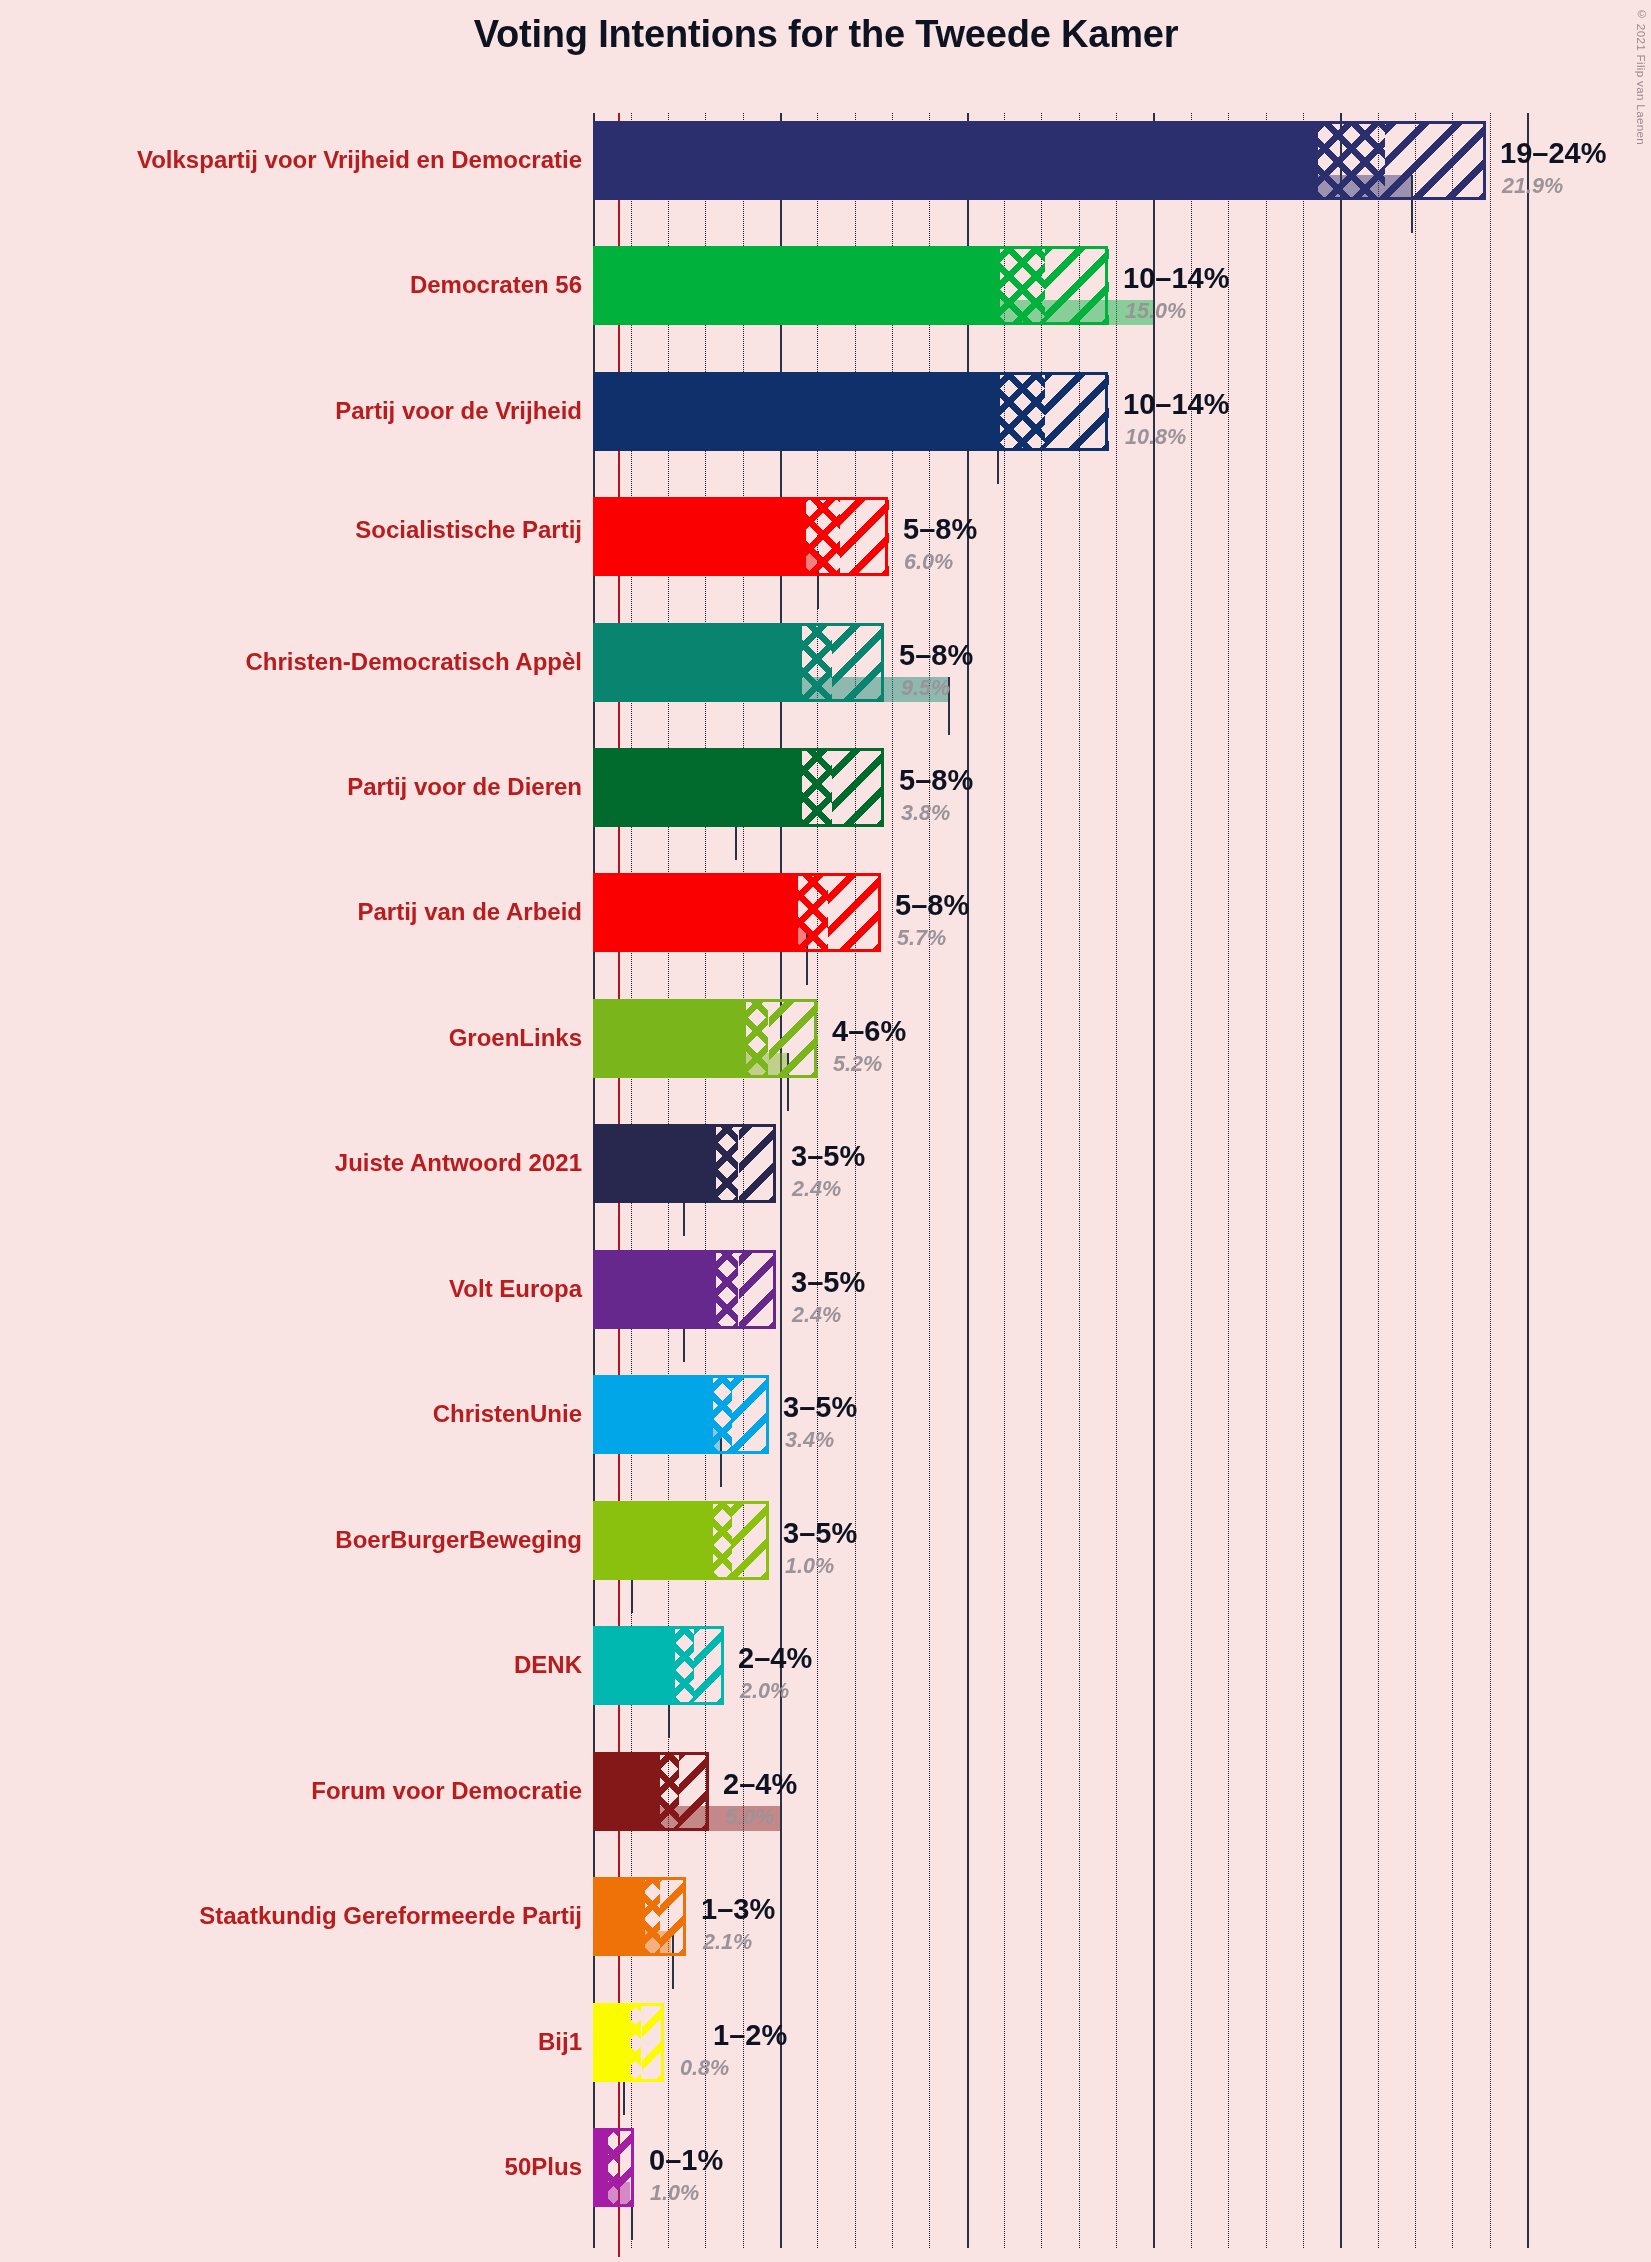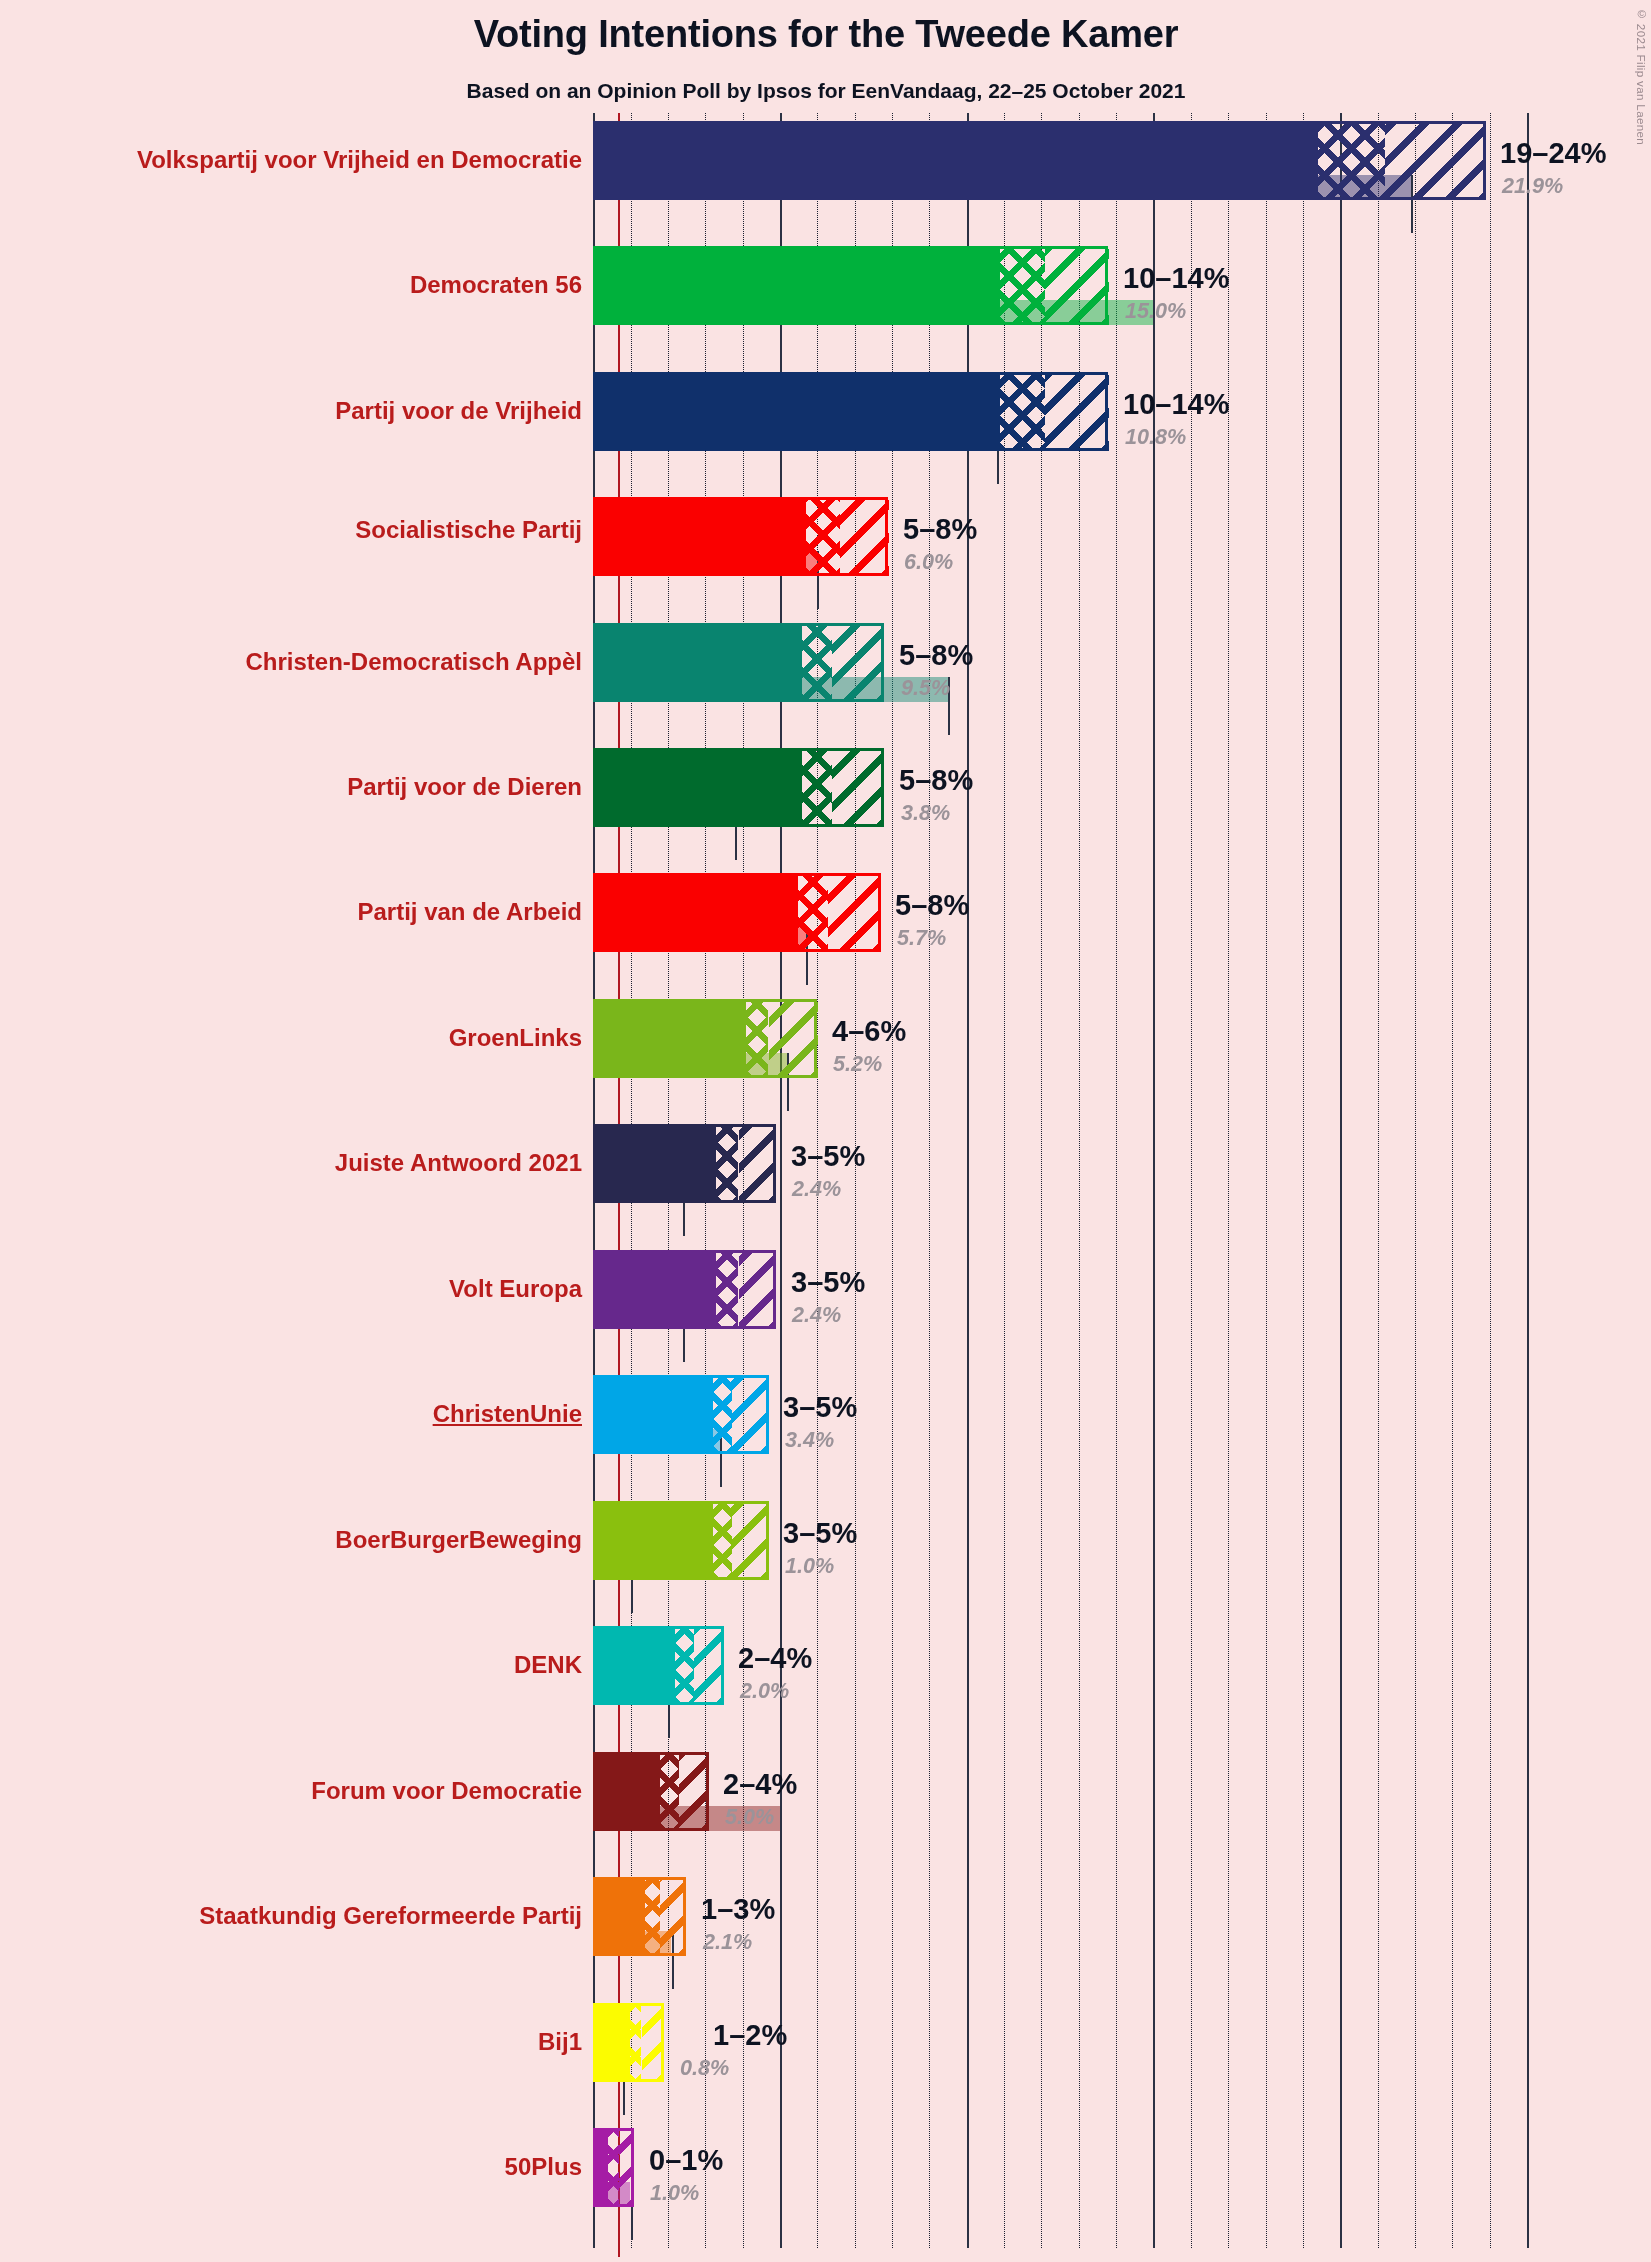--- a/index.html
+++ b/index.html
@@ -101,21 +101,20 @@
     margin-top:20px; font-size:22.5px; font-weight:bold; font-style:italic;
     color:#9b9399; text-align:right; padding-right:40px;
   }
 </style>
 </head>
 <body>
 
 <div id="chart-root">
 
   <div id="chart-title">Voting Intentions for the Tweede Kamer</div>
-  <div id="chart-subtitle">Based on an Opinion Poll by Ipsos for EenVandaag, 22–25 October 2021</div>
   <div id="copyright">© 2021 Filip van Laenen</div>
 
   <div id="plot">
       <div class="gridline" style="left: 593px; top: 113px; height: 2135px; border-left-width: 2.7px;"></div>
       <div class="gridline minor" style="left: 631px; top: 113px; height: 2135px;"></div>
       <div class="gridline minor" style="left: 668px; top: 113px; height: 2135px;"></div>
       <div class="gridline minor" style="left: 705px; top: 113px; height: 2135px;"></div>
       <div class="gridline minor" style="left: 743px; top: 113px; height: 2135px;"></div>
       <div class="gridline" style="left: 780px; top: 113px; height: 2135px; border-left-width: 2.7px;"></div>
       <div class="gridline minor" style="left: 817px; top: 113px; height: 2135px;"></div>
@@ -263,21 +262,21 @@
         <div class="ci-bar" style="left: 593px; width: 183px;">
           <div class="ci-solid" style="width: 123px; background: rgb(102, 40, 140);"></div>
           <div class="ci-cross" style="left: 123px; width: 22.4px; background: repeating-linear-gradient(45deg, rgb(102, 40, 140) 0px, rgb(102, 40, 140) 6.3px, transparent 6.3px, transparent 19px), repeating-linear-gradient(-45deg, rgb(102, 40, 140) 0px, rgb(102, 40, 140) 6.3px, transparent 6.3px, transparent 19px);"></div>
           <div class="ci-diag" style="left: 146px; width: 37px; background: repeating-linear-gradient(-45deg, rgb(102, 40, 140) 0px, rgb(102, 40, 140) 7.2px, transparent 7.2px, transparent 23.4px);"></div>
           <div class="ci-outline" style="width: 183px; border-color: rgb(102, 40, 140);"></div>
         </div>
         <div class="value-range" style="left: 791px; top: 18px;">3–5%</div>
         <div class="value-last" style="left: 792px; top: 54px;">2.4%</div>
       </div>
       <div class="row" style="top: 1375px; height: 125px;">
-        <div class="row-label" style="top: 27px; text-decoration: underline;">ChristenUnie</div>
+        <div class="row-label" style="top: 27px;">ChristenUnie</div>
         <div class="last-result" style="left: 593px; top: 54px; width: 127px; background: rgba(0, 166, 231, 0.45);"></div>
         <div class="last-result-tick" style="left: 720px; top: 54px; height: 58px;"></div>
         <div class="ci-bar" style="left: 593px; width: 176px;">
           <div class="ci-solid" style="width: 120px; background: rgb(0, 166, 231);"></div>
           <div class="ci-cross" style="left: 120px; width: 18.7px; background: repeating-linear-gradient(45deg, rgb(0, 166, 231) 0px, rgb(0, 166, 231) 6.3px, transparent 6.3px, transparent 19px), repeating-linear-gradient(-45deg, rgb(0, 166, 231) 0px, rgb(0, 166, 231) 6.3px, transparent 6.3px, transparent 19px);"></div>
           <div class="ci-diag" style="left: 138px; width: 37px; background: repeating-linear-gradient(-45deg, rgb(0, 166, 231) 0px, rgb(0, 166, 231) 7.2px, transparent 7.2px, transparent 23.4px);"></div>
           <div class="ci-outline" style="width: 176px; border-color: rgb(0, 166, 231);"></div>
         </div>
         <div class="value-range" style="left: 783px; top: 18px;">3–5%</div>
         <div class="value-last" style="left: 785px; top: 54px;">3.4%</div>

